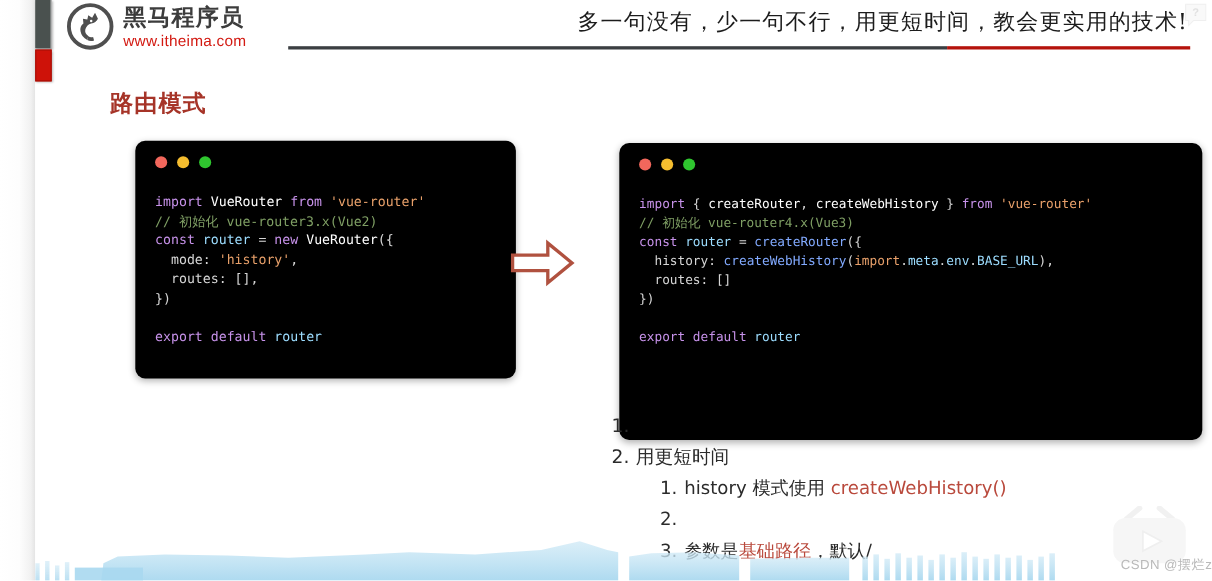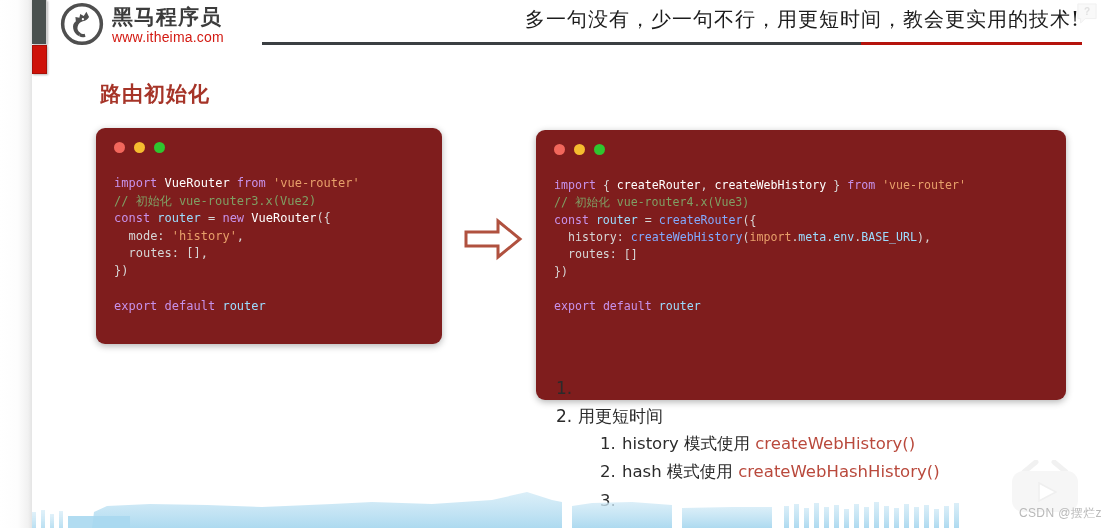--- a/index.html
+++ b/index.html
@@ -30,21 +30,21 @@
     position:absolute; left:32px; top:45px; width:15px; height:29px;
     background:#ce1209; border:1px solid #a80f07;
     box-shadow:1px 1px 2px rgba(0,0,0,.28);
   }
 
   
   .logo { position:absolute; left:60px; top:2px; display:flex; align-items:center; gap:8px; }
   .logo-mark { width:44px; height:44px; flex:0 0 auto; }
   .logo-text { display:flex; flex-direction:column; line-height:1; padding-top:2px; }
   .logo-cn {
-    font-family:Liberation Sans, sans-serif;
+    font-family:Liberation Serif, serif;
     font-size:21px; font-weight:bold; color:#3c3c3c; letter-spacing:1px;
   }
   .logo-url {
     font-family:"Liberation Sans", sans-serif;
     font-size:14px; font-weight:normal; color:#d31a12; letter-spacing:.2px; margin-top:3px;
   }
 
   
   .tagline {
     position:absolute; left:400px; top:6px; width:680px;
@@ -64,23 +64,24 @@
 
   
   .section-title {
     position:absolute; left:100px; top:80px;
     font-family:"DejaVu Sans", sans-serif;
     font-size:21px; font-weight:bold; color:#a63428; letter-spacing:1px;
   }
 
   
   .code-win {
-    position:absolute; background:#7f1d1d; border-radius:9px;
+    position:absolute; background:#000000; border-radius:9px;
     box-shadow:0 2px 7px rgba(0,0,0,.30);
     padding:14px 14px 12px 14px;
+    margin-left:27px;
   }
   .code-left  { left:96px;  top:128px; width:346px; height:216px; }
   .code-right { left:536px; top:130px; width:530px; height:270px; }
   .dots { display:flex; gap:9px; margin-left:4px; margin-bottom:22px; }
   .dot { width:11px; height:11px; border-radius:50%; }
   .dot.r { background:#f2675c; }
   .dot.y { background:#f5bd2f; }
   .dot.g { background:#2fc62f; }
 
   pre.code {
@@ -157,21 +158,21 @@
   <div class="rule">
     <div class="rule-dark"></div>
     <div class="rule-red"></div>
   </div>
 
   <svg class="help-icon" viewBox="0 0 24 26">
     <path d="M2 2 h20 v16 h-12 l-5 5 v-5 h-3 z" fill="#f2f2f2" stroke="#dcdcdc" stroke-width="1"></path>
     <text x="12" y="14" font-family="Liberation Sans, sans-serif" font-size="11" fill="#bdbdbd" text-anchor="middle" font-weight="bold">?</text>
   </svg>
 
-  <div class="section-title">路由初始化</div>
+  <div class="section-title">路由模式</div>
 
   <div class="code-win code-left">
     <div class="dots">
       <span class="dot r"></span>
       <span class="dot y"></span>
       <span class="dot g"></span>
     </div>
     <pre class="code"><span class="kw">import</span> <span class="cls">VueRouter</span> <span class="kw">from</span> <span class="str">'vue-router'</span>
 <span class="cmt">// 初始化 vue-router3.x(Vue2)</span>
 <span class="kw">const</span> <span class="var">router</span> <span class="pun">=</span> <span class="kw">new</span> <span class="cls">VueRouter</span><span class="pun">({</span>
@@ -210,24 +211,24 @@
         <span class="note-num">2.</span>
         <span class="note-txt"><span>用更短时间</span></span>
       </div>
       <div class="sub">
         <div class="note-row">
           <span class="note-num">1.</span>
           <span class="note-txt"><span>history 模式使用  </span><span class="mono-red">createWebHistory()</span></span>
         </div>
         <div class="note-row">
           <span class="note-num">2.</span>
-          <span class="note-txt"><span>hash 模式使用 </span><span class="mono-red">createWebHashHistory()</span></span>
         </div>
         <div class="note-row">
           <span class="note-num">3.</span>
+          <span class="note-txt"><span>参数是</span><span class="mono-red">基础路径</span><span>，默认/</span></span>
         </div>
       </div>
     </div>
 
   <svg class="skyline" viewBox="0 0 1070 46" preserveAspectRatio="none">
     <defs>
       <linearGradient id="sky" x1="0" y1="0" x2="0" y2="1">
         <stop offset="0%" stop-color="#cfe9f6" stop-opacity="0.75"></stop>
         <stop offset="100%" stop-color="#a9d8ef" stop-opacity="0.95"></stop>
       </linearGradient>

